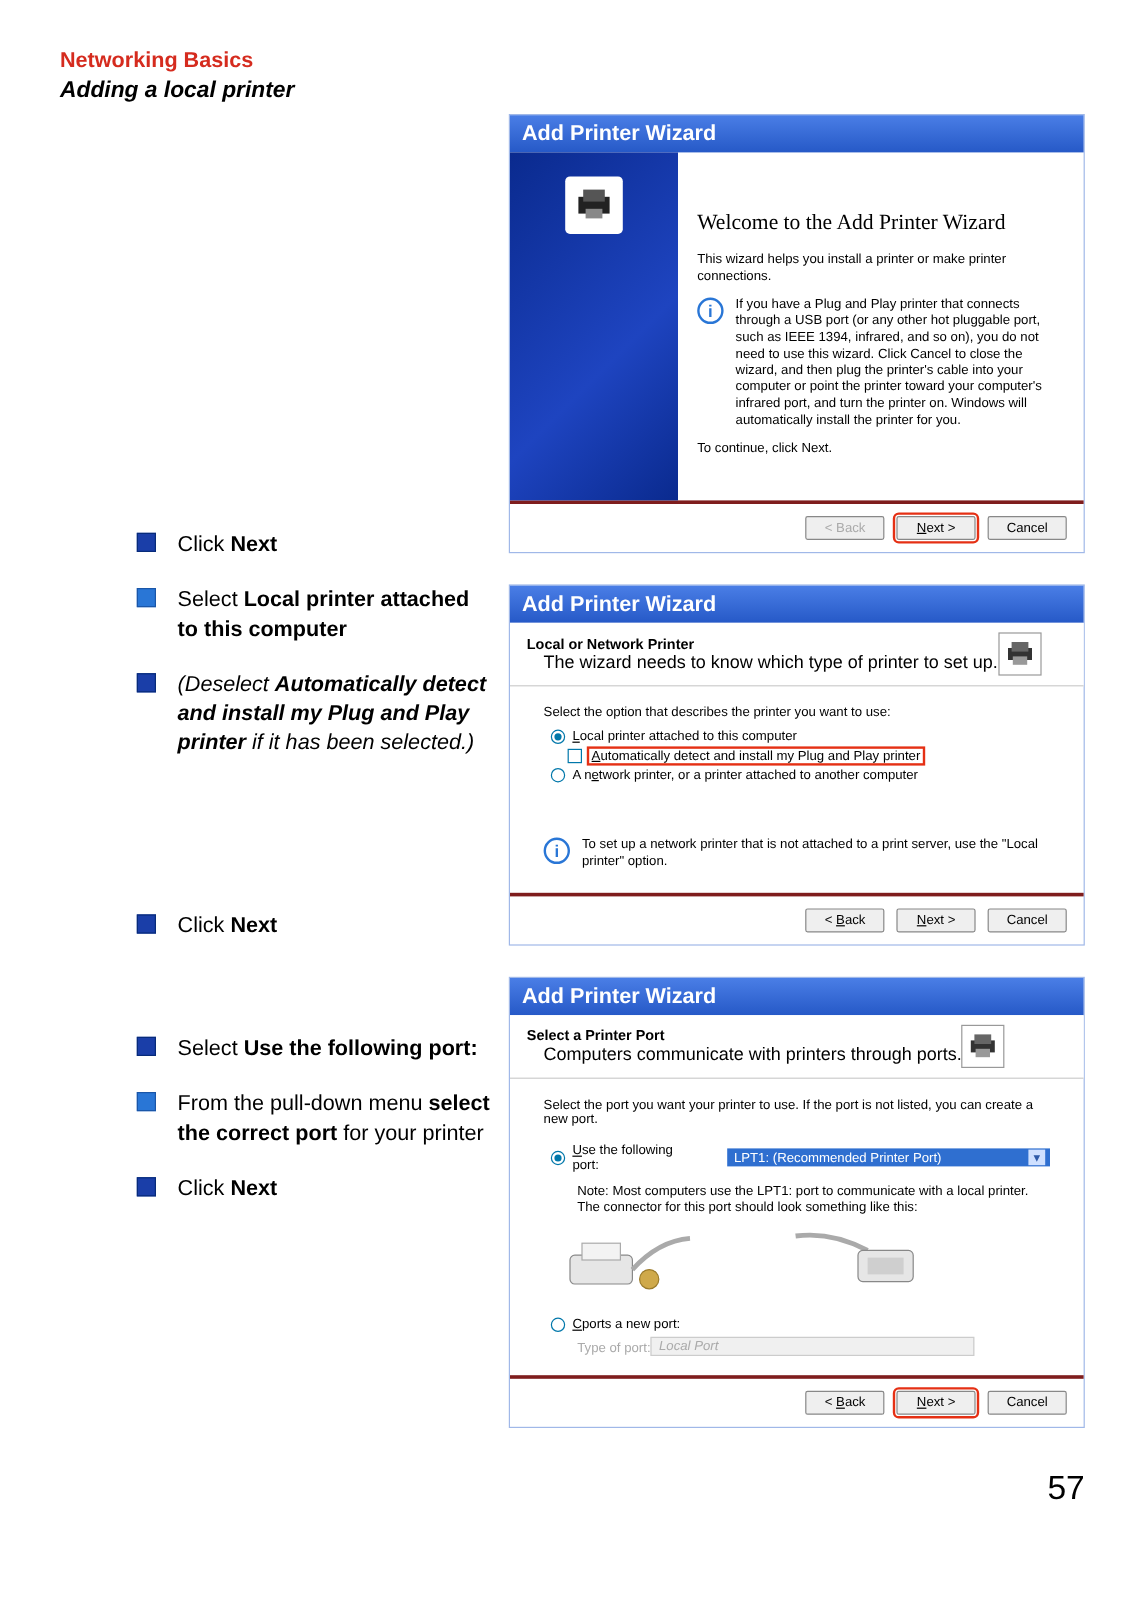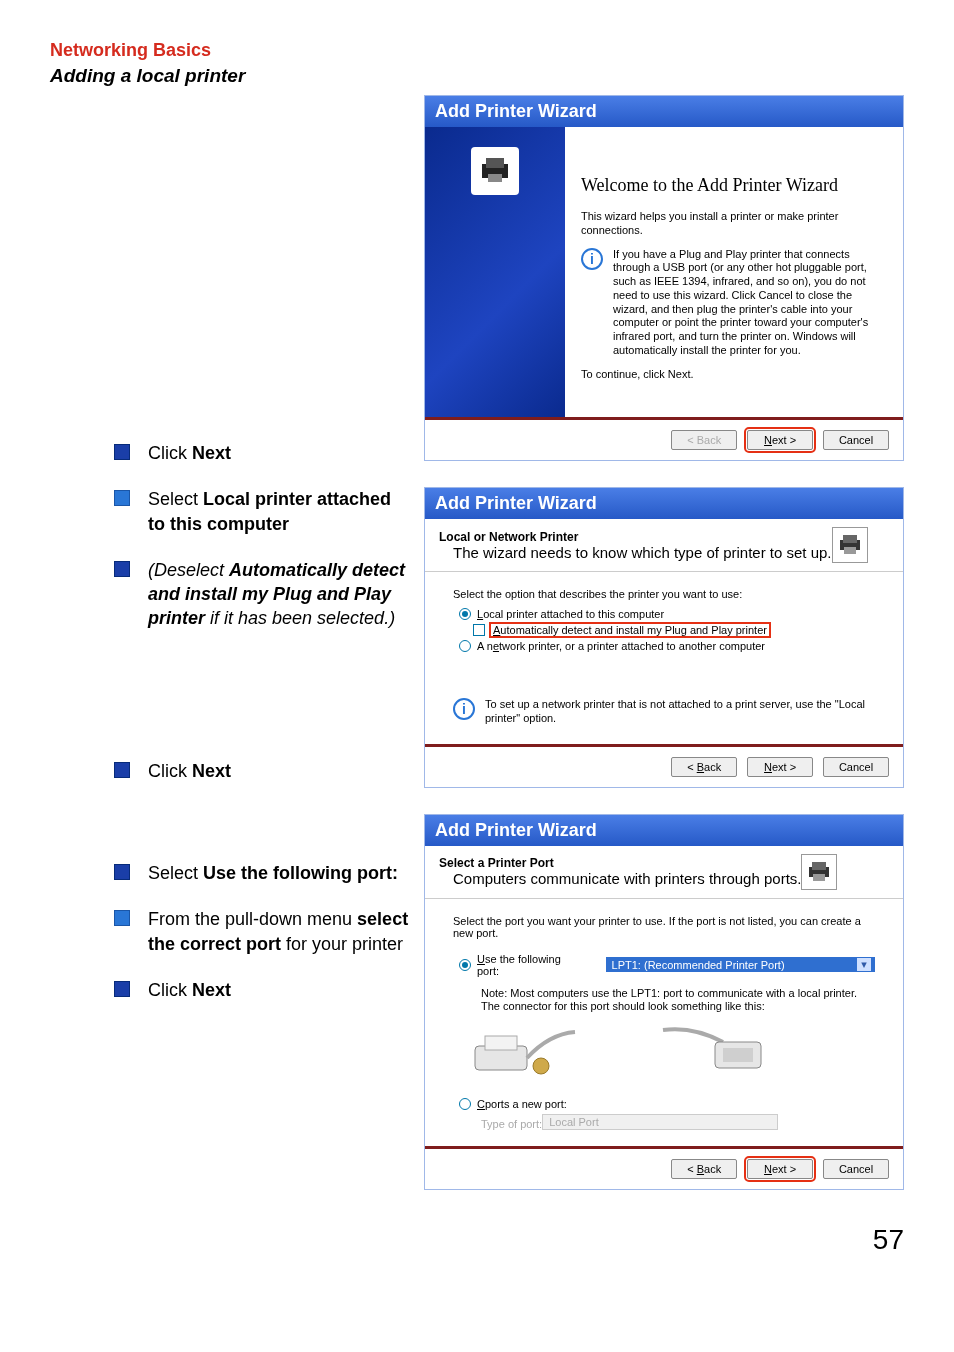--- a/index.html
+++ b/index.html
@@ -40,21 +40,21 @@
   .radio.sel::after { content: ""; width: 6px; height: 6px; background: #07a; border-radius: 50%; }
   .chk { width: 12px; height: 12px; border: 1px solid #07a; display: inline-block; flex-shrink:0;}
   .hl-red { outline: 2px solid #e53014; padding: 0 2px; }
   .btnbar { border-top: 3px solid #7f1d1d; padding: 10px 14px; text-align: right; }
   .btn { display: inline-block; min-width: 66px; text-align: center; border: 1px solid #888; background: #efefef; font-size: 11px; padding: 3px 8px; margin-left: 6px; border-radius: 2px; cursor: default; }
   .btn.disabled { color: #aaa; }
   .btn u { text-decoration: underline; }
   .btn.redring { outline: 2px solid #e53014; outline-offset: 1px; }
   .dropdown { display: inline-flex; align-items: center; justify-content: space-between; background: #2f6fd0; color: #fff; font-size: 11px; padding: 1px 4px 1px 6px; width: 270px; }
   .dropdown .arrow { background: #cfe0ff; color: #2f5aa8; width: 14px; text-align: center; }
-  .portdrop-dis { display:inline-block; background:#f0f0f0; color:#aaa; border:1px solid #ccc; font-size:11px; padding:1px 6px; width:236px; }
+  .portdrop-dis { display:inline-block; background:#f0f0f0; color:#aaa; border:1px solid #ccc; font-size:11px; padding:1px 6px; width:270px;font-style:italic; }
   .port-img { display:flex; gap:80px; margin:10px 0 18px 14px; }
   .port-img svg { display:block; }
   .und { text-decoration: underline; }
   .indent20 { margin-left: 20px; }
   .indent6 { margin-left: 6px; }
   .mt { margin-top: 14px; }
 </style>
 </head>
 <body>
 

